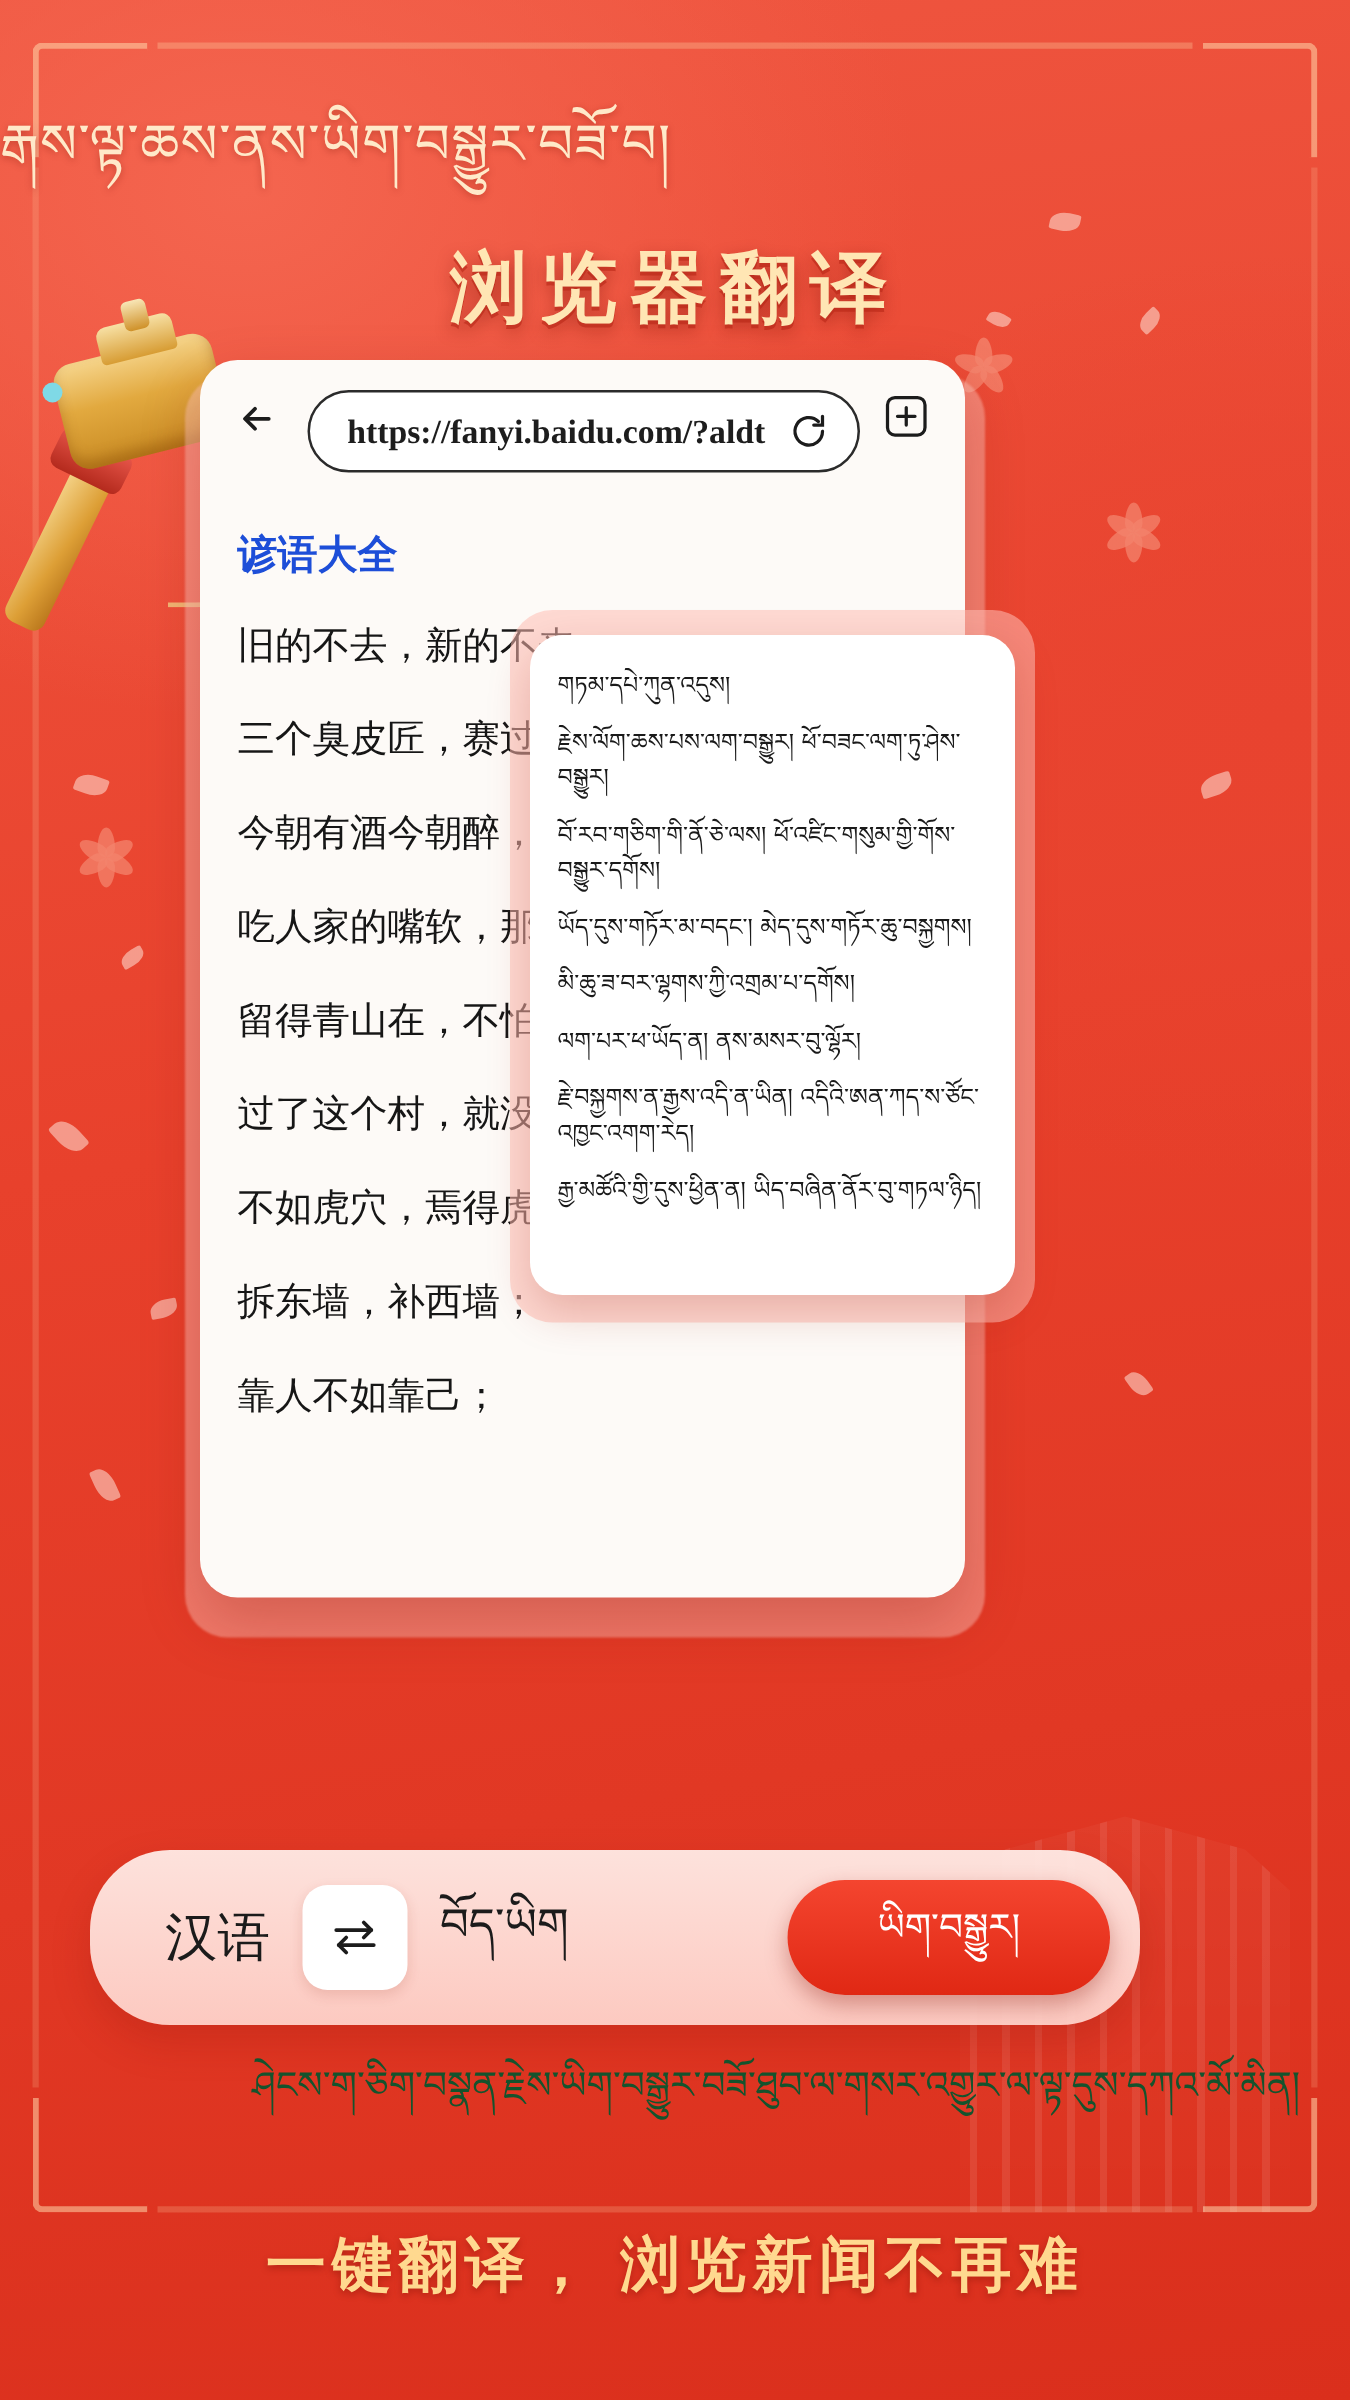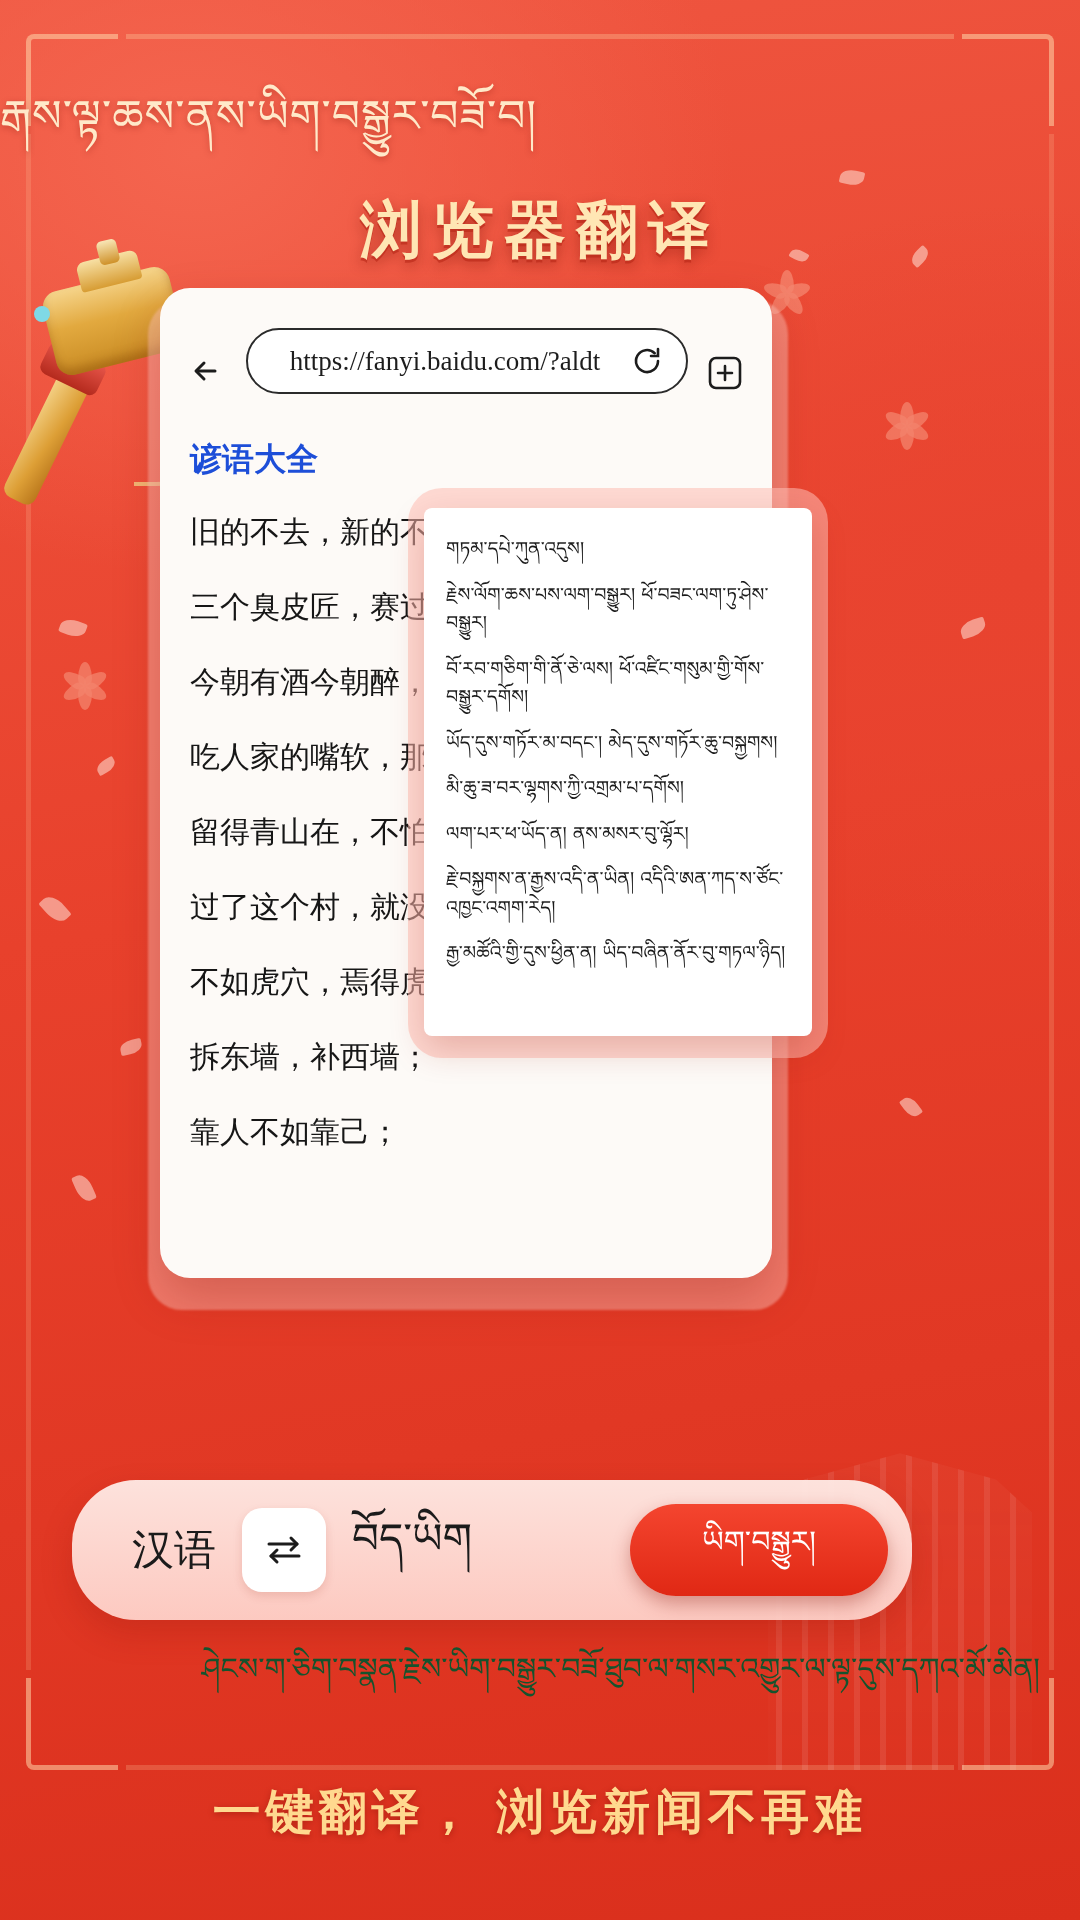--- a/index.html
+++ b/index.html
@@ -108,21 +108,21 @@
   .browser-shadow {
     position: absolute; left: 148px; top: 300px; width: 640px; height: 1010px;
     background: rgba(255,200,190,0.45); border-radius: 34px;
     filter: blur(1px);
   }
   .browser {
     position: absolute; left: 160px; top: 288px; width: 612px; height: 990px;
     background: #fdfaf7; border-radius: 30px; overflow: hidden;
     box-shadow: 0 20px 46px rgba(140,20,10,.28);
   }
-  .browser-top { padding: 40px 26px 10px 24px; display: flex; align-items: flex-end; gap: 16px; }
+  .browser-top { padding: 24px 26px 10px 24px; display: flex; align-items: flex-start; gap: 16px; font-weight: bold; }
   .back-arrow { width: 46px; height: 46px; flex: 0 0 46px; display:flex; align-items:center; justify-content:center; }
   .url-bar {
     flex: 1; height: 66px; border: 2px solid #2b2b2b; border-radius: 33px;
     display: flex; align-items: center; padding: 0 22px; gap: 10px; background: #fff;
   }
   .url-text {
     flex: 1; text-align: center; font-size: 27px; color: #1d1d1d;
     font-family: "Liberation Serif", serif; white-space: nowrap; overflow: hidden;
   }
   .reload-icon { width: 34px; height: 34px; flex: 0 0 34px; }
@@ -132,21 +132,21 @@
   .page-heading { font-size: 32px; font-weight: bold; color: #1d4ed8; margin-bottom: 30px; }
   .page-line { font-size: 30px; color: #161616; margin-bottom: 34px; white-space: nowrap; }
 
   
   .popup-shadow {
     position: absolute; left: 408px; top: 488px; width: 420px; height: 570px;
     background: rgba(255,190,180,0.55); border-radius: 34px;
   }
   .popup {
     position: absolute; left: 424px; top: 508px; width: 388px; height: 528px;
-    background: #fff; border-radius: 8px; padding: 26px 22px;
+    background: #fff; border-radius: 26px; padding: 26px 22px;
     box-shadow: 0 14px 34px rgba(150,30,15,.22);
     overflow: hidden;
   }
   .tb-line {
     font-family: "DejaVu Sans", sans-serif;
     font-size: 19px; line-height: 1.5; color: #1a1a1a; margin-bottom: 17px;
   }
 
   
   .langbar-outer {
@@ -154,21 +154,21 @@
     background: linear-gradient(180deg, rgba(255,235,230,.95), rgba(255,214,206,.92));
     border-radius: 64px; box-shadow: 0 14px 30px rgba(150,25,12,.25);
     display: flex; align-items: center; padding: 0 24px;
   }
   .lang-left { font-size: 42px; color: #1b1b1b; margin-left: 36px; }
   .swap-btn {
     width: 84px; height: 84px; margin: 0 26px; background: #fff; border-radius: 20px;
     display: flex; align-items: center; justify-content: center;
     box-shadow: 0 4px 10px rgba(150,40,20,.15);
   }
-  .lang-right { font-size: 42px; color: #1b1b1b; font-family: "DejaVu Sans", sans-serif; }
+  .lang-right { font-size: 36px; color: #1b1b1b; font-family: "DejaVu Sans", sans-serif; }
   .translate-btn {
     margin-left: auto; width: 258px; height: 92px; border-radius: 46px;
     background: linear-gradient(180deg,#f4452f,#e02814);
     color: #fff; font-size: 30px; font-family: "DejaVu Sans", sans-serif;
     display: flex; align-items: center; justify-content: center;
     box-shadow: 0 8px 18px rgba(140,20,8,.35); border: none; cursor: pointer;
   }
 
   
   .footer-tb {

